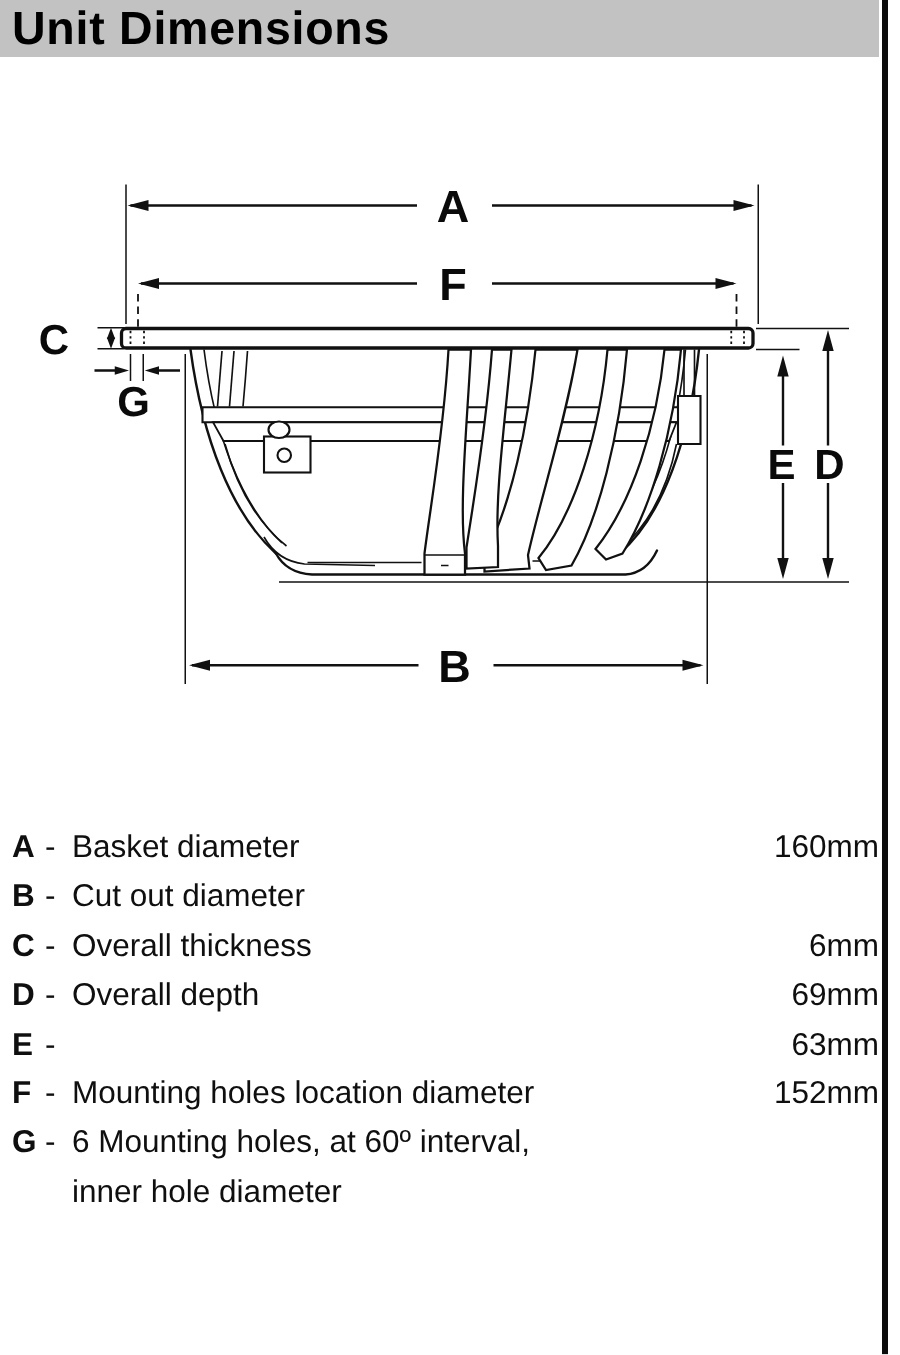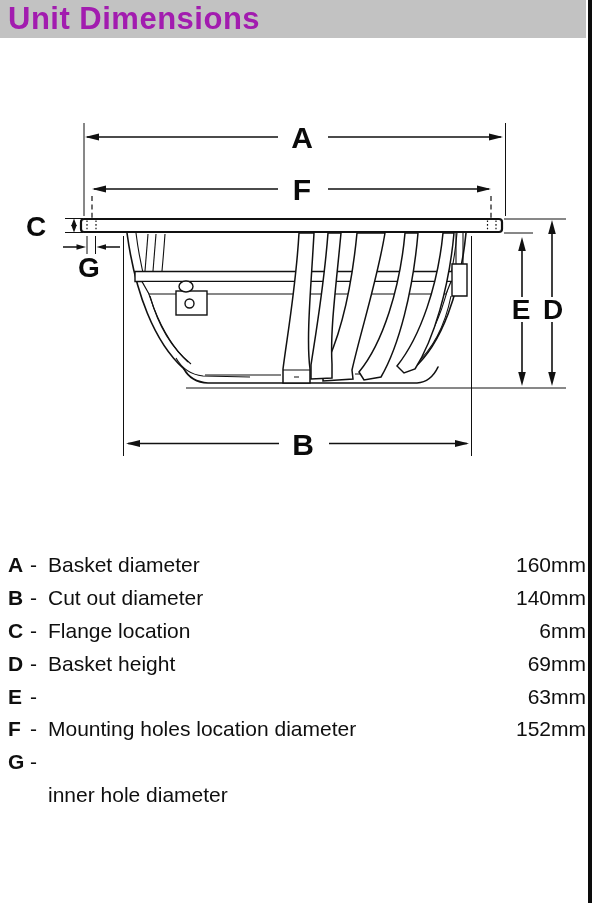--- a/index.html
+++ b/index.html
@@ -6,21 +6,21 @@
   #page{
     position:relative;width:600px;height:903px;background:#ffffff;
     font-family:"Liberation Sans","DejaVu Sans",sans-serif;
     overflow:hidden;color:#000;
   }
   .header-bar{
     position:absolute;left:0;top:0;width:586px;height:38px;
     background:#c2c2c2;display:flex;align-items:center;
   }
   .header-bar .title{
-    font-size:31px;font-weight:bold;color:#a21caf;
+    font-size:31px;font-weight:bold;color:#000000;
     padding-left:8px;letter-spacing:0.5px;line-height:38px;white-space:nowrap;
   }
   .edge-line{
     position:absolute;left:588px;top:0;width:4px;height:903px;background:#0c0c0c;
   }
   svg.diagram{position:absolute;left:0;top:0;}
   svg .thin{stroke:#111;stroke-width:1;fill:none;}
   svg .dim{stroke:#111;stroke-width:1.6;fill:none;}
   svg .dash{stroke:#111;stroke-width:1.2;fill:none;stroke-dasharray:5 3.4;}
   svg .dot{stroke:#111;stroke-width:1.2;fill:none;stroke-dasharray:1.6 2;}
@@ -168,52 +168,52 @@
       <span class="key">A</span>
       <span class="sep">-</span>
       <span class="desc">Basket diameter</span>
       <span class="val">160mm</span>
     </div>
 
     <div class="lrow">
       <span class="key">B</span>
       <span class="sep">-</span>
       <span class="desc">Cut out diameter</span>
-      <span class="val">140mm</span>
     </div>
 
     <div class="lrow">
       <span class="key">C</span>
       <span class="sep">-</span>
-      <span class="desc">Flange location</span>
+      <span class="desc">Overall thickness</span>
       <span class="val">6mm</span>
     </div>
 
     <div class="lrow">
       <span class="key">D</span>
       <span class="sep">-</span>
-      <span class="desc">Basket height</span>
+      <span class="desc">Overall depth</span>
       <span class="val">69mm</span>
     </div>
 
     <div class="lrow">
       <span class="key">E</span>
       <span class="sep">-</span>
       <span class="val">63mm</span>
     </div>
 
     <div class="lrow">
       <span class="key">F</span>
       <span class="sep">-</span>
       <span class="desc">Mounting holes location diameter</span>
       <span class="val">152mm</span>
     </div>
 
     <div class="lrow">
       <span class="key">G</span>
       <span class="sep">-</span>
+      <span class="desc">6 Mounting holes, at 60º interval,</span>
     </div>
     <div class="lrow cont">
       <span class="desc">inner hole diameter</span>
     </div>
 
   </div>
 </div>
 
 </body></html>

